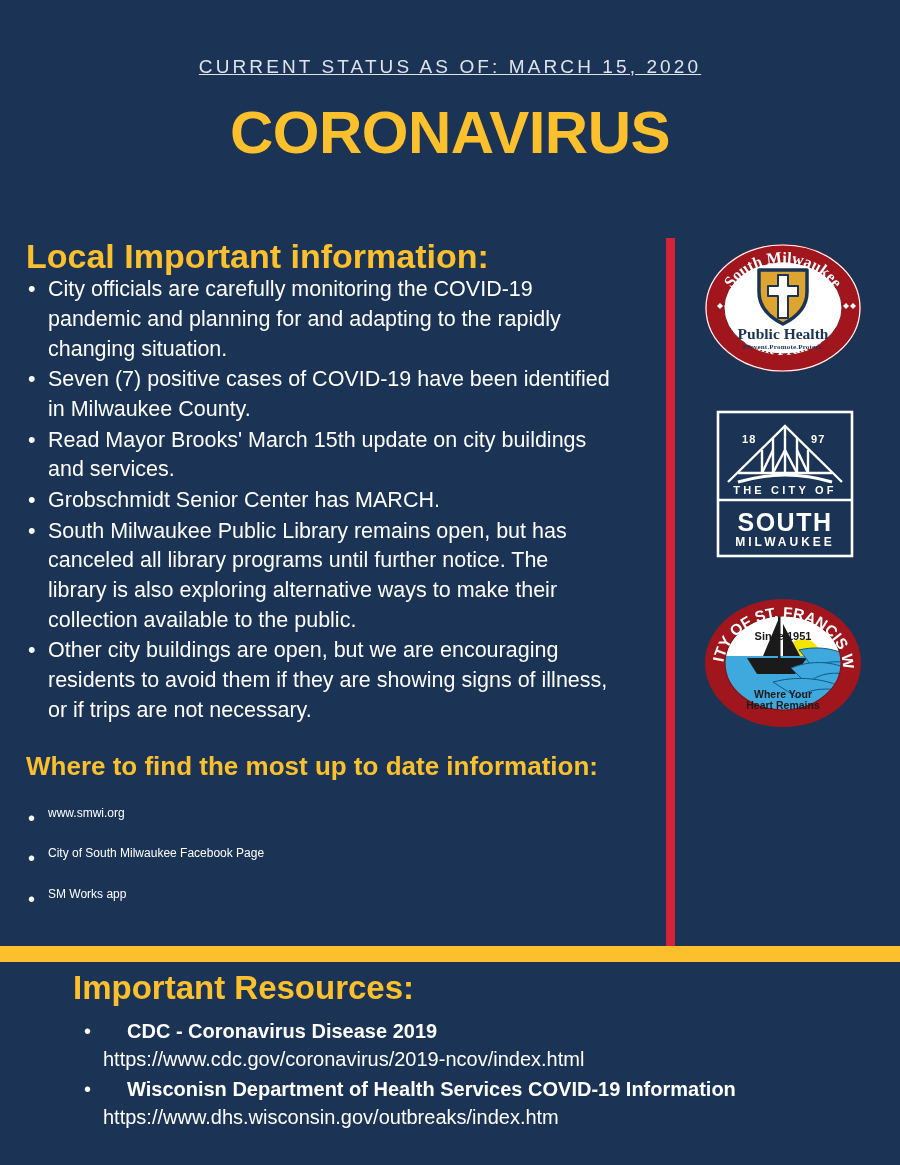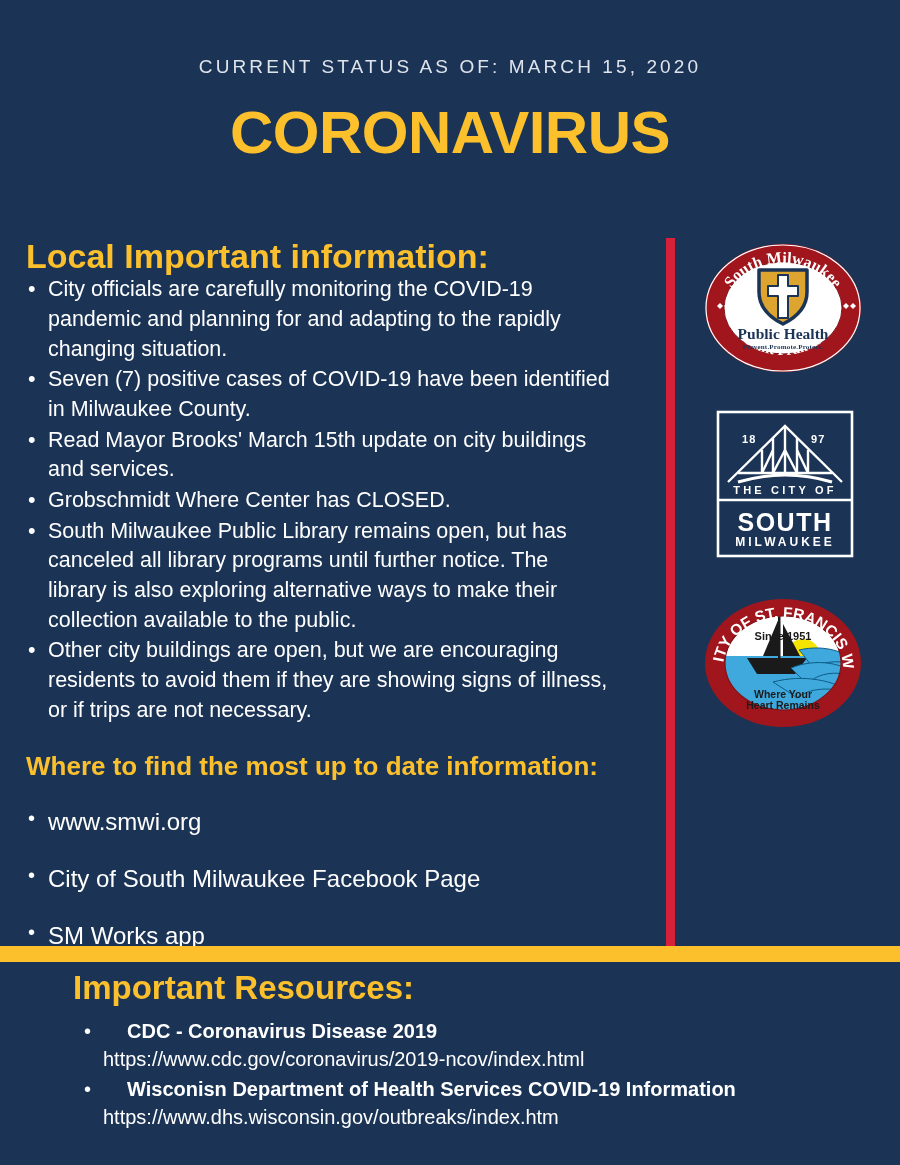--- a/index.html
+++ b/index.html
@@ -27,20 +27,21 @@
   .status-line {
     position: absolute;
     top: 56px;
     left: 0;
     width: 900px;
     text-align: center;
     color: #dfe4ec;
     font-size: 19px;
     font-weight: 400;
     letter-spacing: 3.1px;
+    text-decoration: underline;
   }
   .title-main {
     position: absolute;
     top: 103px;
     left: 0;
     width: 900px;
     text-align: center;
     color: #fcc02c;
     font-size: 60px;
     font-weight: bold;
@@ -98,21 +99,21 @@
   ul.bullets > li::before {
     content: "\2022";
     position: absolute;
     left: 28px;
     top: 0;
     font-size: 21.5px;
     line-height: 1.38;
     color: #ffffff;
   }
   ul.links > li {
-    font-size: 24px;
+    font-size: 12px;
     line-height: 1.38;
     margin-bottom: 2px;
     margin-top: 24px;
   }
   ul.links > li::before { font-size: 20px; line-height: 1.38; }
 
   
   .red-divider {
     position: absolute;
     left: 666px;
@@ -200,21 +201,21 @@
   <div class="title-main">CORONAVIRUS</div>
 
   <div class="left-col">
 
     <div class="section-heading heading-local">Local Important information:</div>
 
     <ul class="bullets">
       <li>City officials are carefully monitoring the COVID-19 pandemic and planning for and adapting to the rapidly changing situation.</li>
       <li>Seven (7) positive cases of COVID-19 have been identified in Milwaukee County.</li>
       <li>Read Mayor Brooks' March 15th update on city buildings and services.</li>
-      <li>Grobschmidt Where Center has CLOSED.</li>
+      <li>Grobschmidt Senior Center has MARCH.</li>
       <li>South Milwaukee Public Library remains open, but has canceled all library programs until further notice. The library is also exploring alternative ways to make their collection available to the public.</li>
       <li>Other city buildings are open, but we are encouraging residents to avoid them if they are showing signs of illness, or if trips are not necessary.</li>
     </ul>
 
     <div class="section-heading heading-where">Where to find the most up to date information:</div>
 
     <ul class="bullets links">
       <li>www.smwi.org</li>
       <li>City of South Milwaukee Facebook Page</li>
       <li>SM Works app</li>

